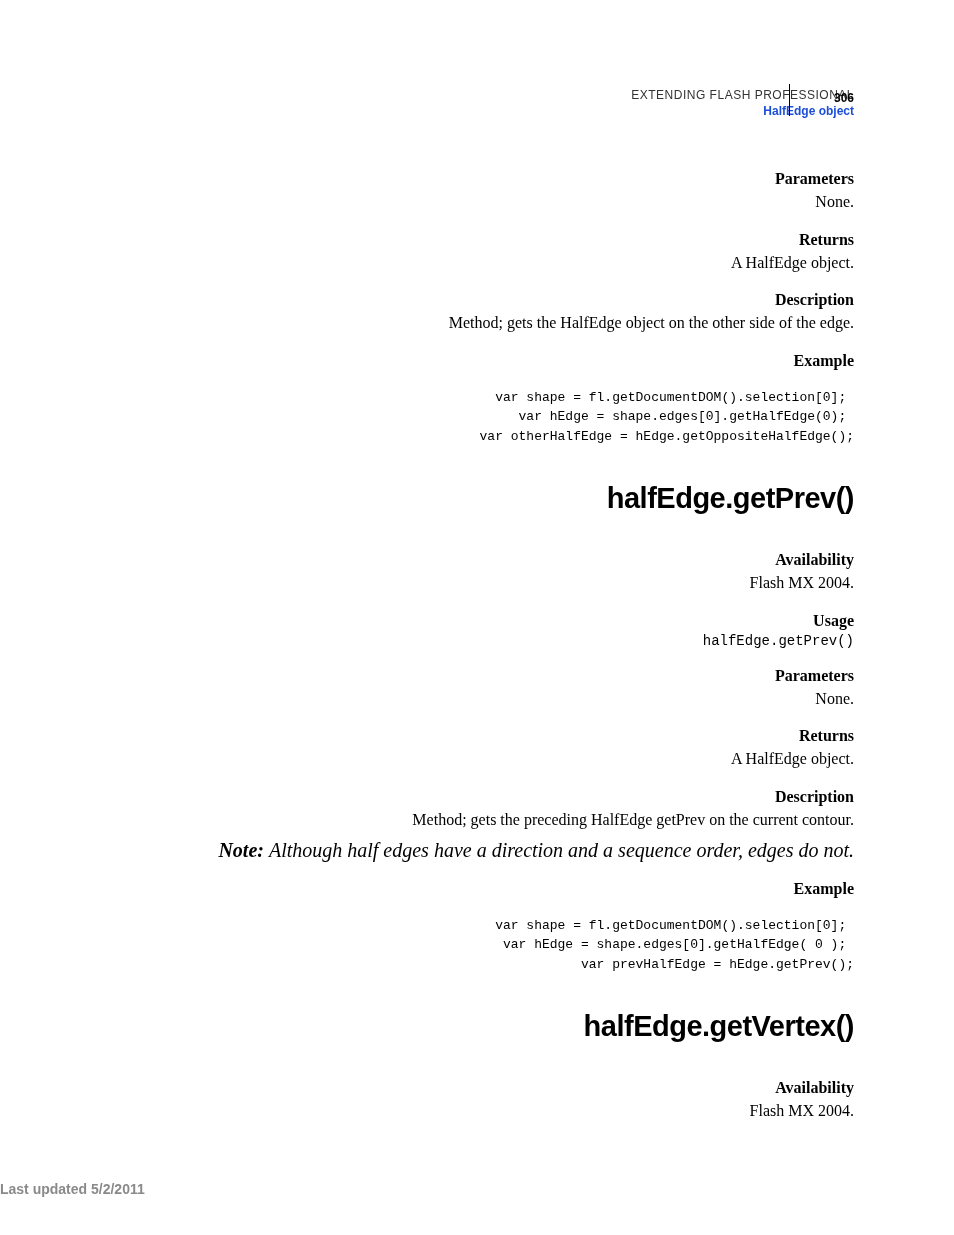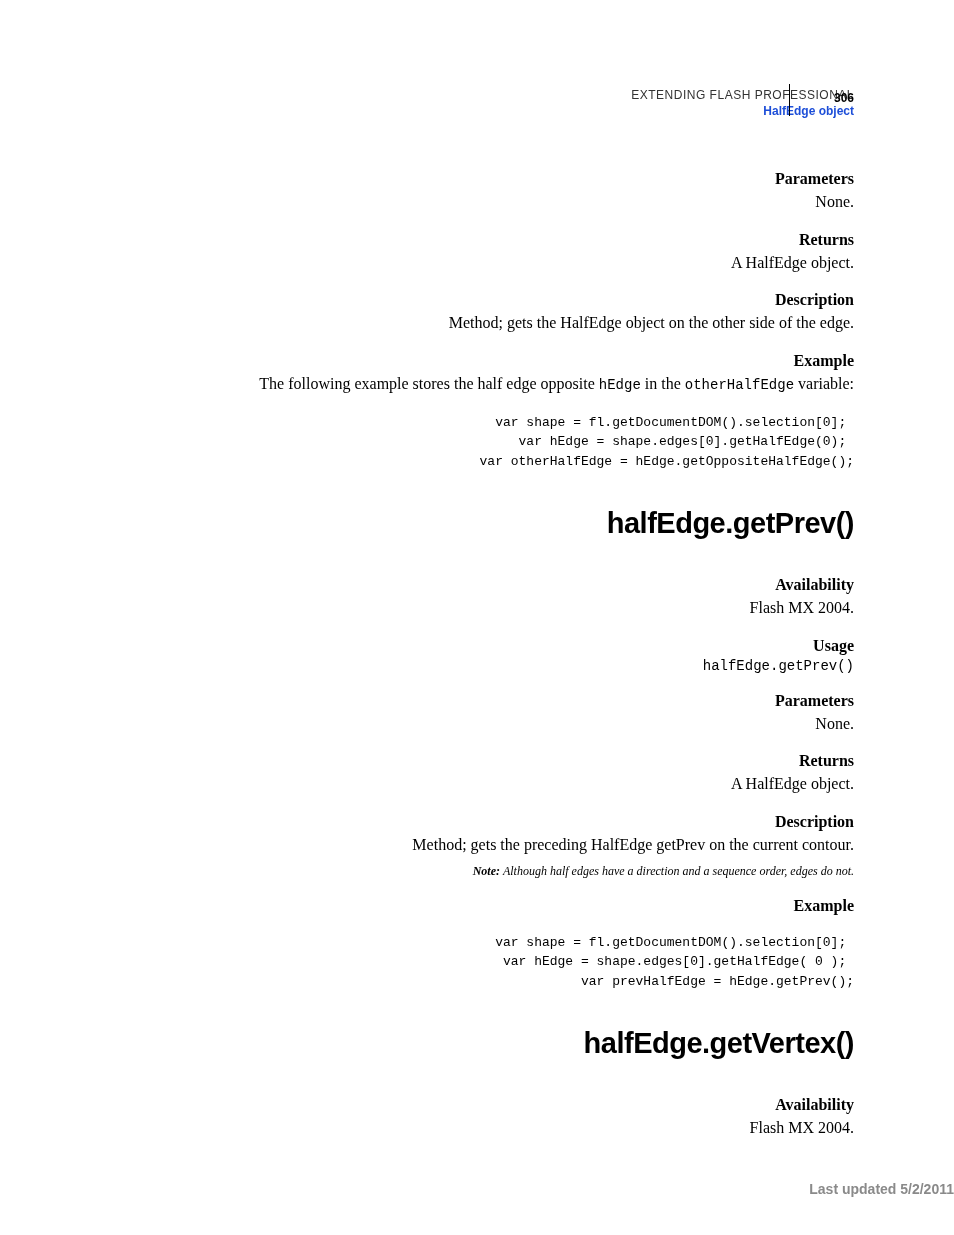--- a/index.html
+++ b/index.html
@@ -72,26 +72,26 @@
     margin-bottom: 36px;
     letter-spacing: -0.5px;
   }
   .note-label {
     font-weight: 700;
     font-style: italic;
   }
   .note-text {
     font-style: italic;
   }
-  .note-row { margin-bottom: 18px; font-size: 12px; }
+  .note-row { margin-bottom: 18px; font-size: 20px; }
   .footer {
     position: absolute;
     bottom: 38px;
     width: 954px;
-    text-align: right;
+    text-align: left;
     font-family: "Myriad Pro", "Segoe UI", Arial, sans-serif;
     font-weight: 700;
     font-size: 14px;
     color: #8a8a8a;
   }
   .inline-mix code { font-size: 14px; }
 </style>
 </head>
 <body>
 
@@ -114,23 +114,20 @@
     <div class="body">A HalfEdge object.</div>
   </div>
 
   <div class="block">
     <div class="label">Description</div>
     <div class="body">Method; gets the HalfEdge object on the other side of the edge.</div>
   </div>
 
   <div class="block">
     <div class="label">Example</div>
-    <div class="body inline-mix">
-      <span>The following example stores the half edge opposite </span><code>hEdge</code><span> in the </span><code>otherHalfEdge</code><span> variable:</span>
-    </div>
   </div>
   <pre class="codeblock">var shape = fl.getDocumentDOM().selection[0]; 
 var hEdge = shape.edges[0].getHalfEdge(0); 
 var otherHalfEdge = hEdge.getOppositeHalfEdge();</pre>
 
   <h1 class="method">halfEdge.getPrev()</h1>
 
   <div class="block">
     <div class="label">Availability</div>
     <div class="body">Flash MX 2004.</div>

